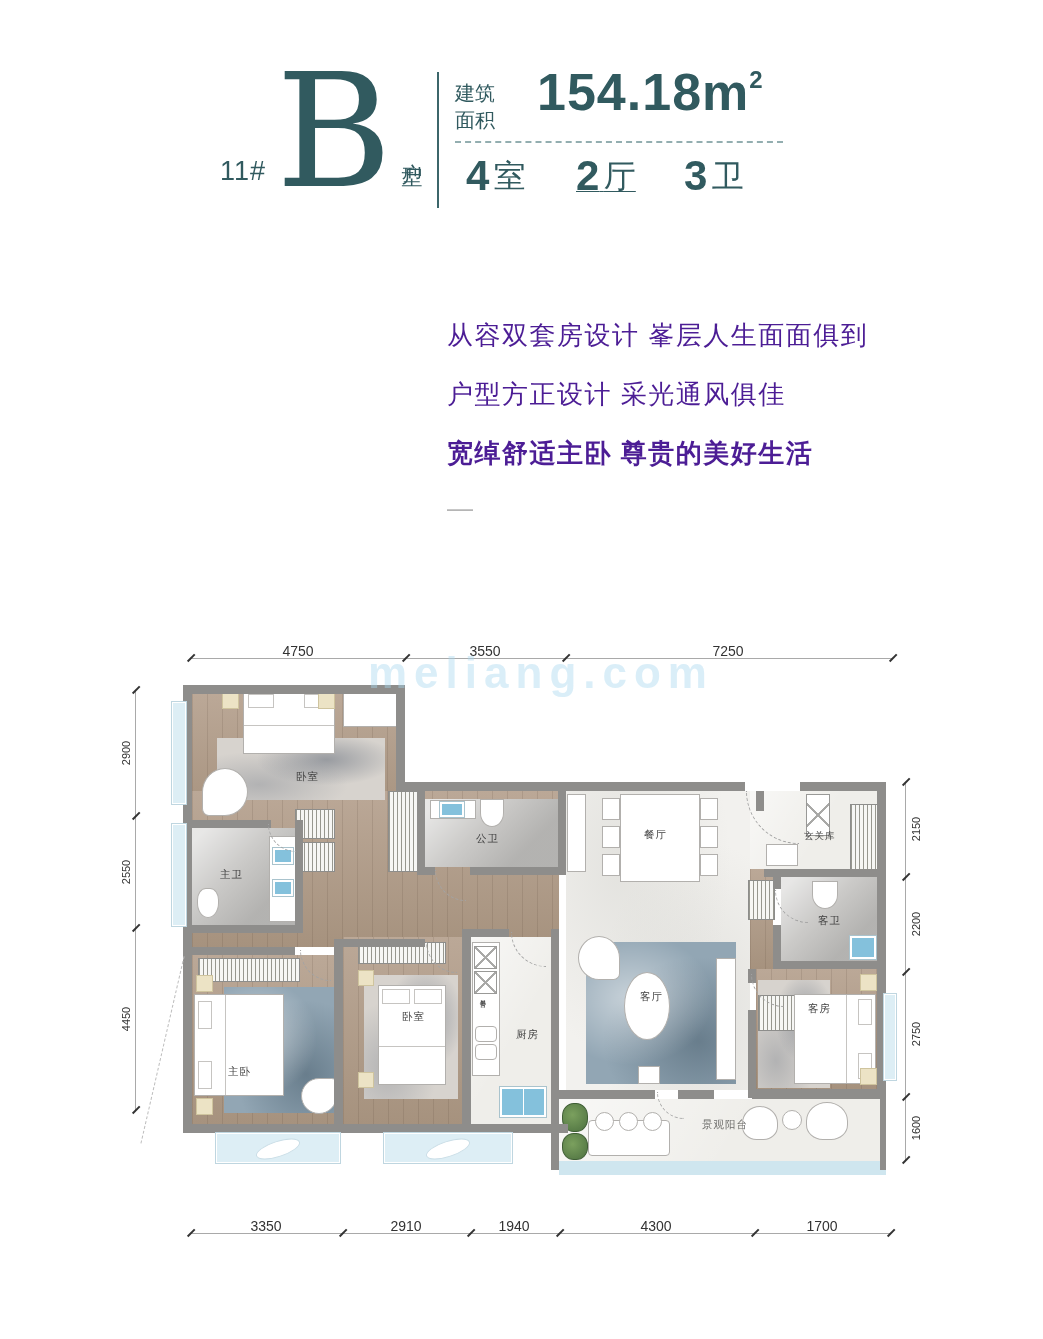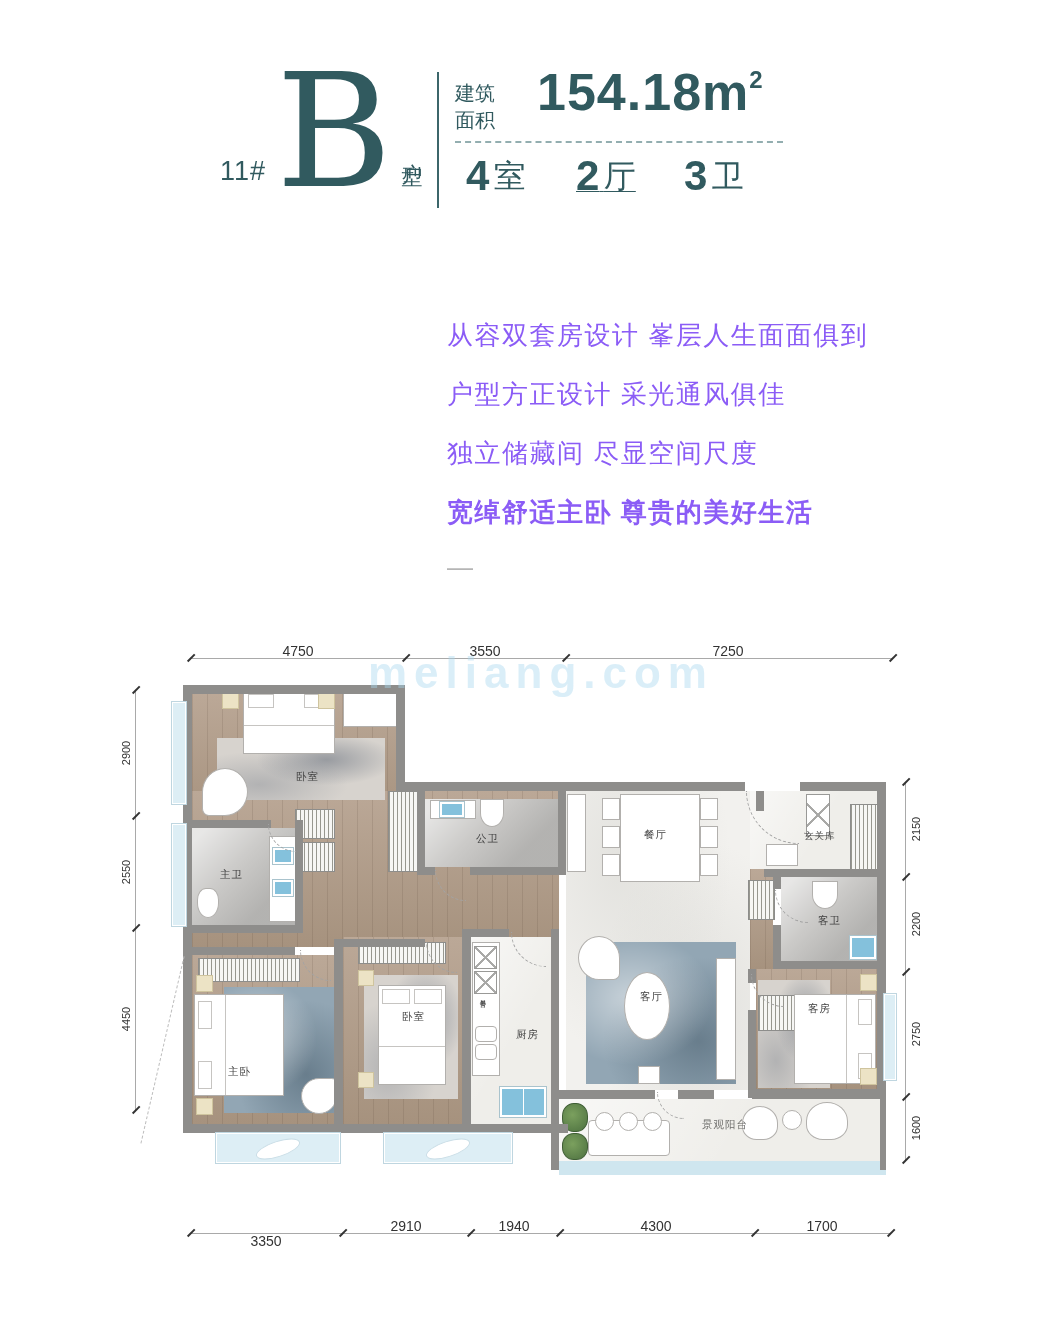--- a/index.html
+++ b/index.html
@@ -4,21 +4,21 @@
 <style>
   html,body{margin:0;padding:0;background:#fff;font-family:"Liberation Sans",sans-serif;}
   #stage{position:relative;width:1043px;height:1339px;background:#fff;overflow:hidden;}
   .abs{position:absolute;}
   
   .teal{color:#315a5f;}
   .bigB{font-family:"DejaVu Serif",serif;font-weight:400;font-size:158px;line-height:1;}
   .vtxt{writing-mode:vertical-rl;letter-spacing:4px;}
   .dashline{border-top:2px dashed #93aeb0;}
   .vbar{background:#3c666a;}
-  .desc{font-size:26px;color:#8b5cf6;letter-spacing:1.5px;}
+  .desc{font-size:26px;color:#4c1d95;letter-spacing:1.5px;}
   
   .w{position:absolute;background:#8e8d8b;z-index:3;}
   .wood{position:absolute;z-index:1;background:#b3a08e;
     background-image:repeating-linear-gradient(90deg,rgba(80,62,48,.14) 0 1px,transparent 1px 15px),
     linear-gradient(180deg,#bba897,#a6927e);}
   .marble{position:absolute;z-index:1;background:#f2f1ee;
     background-image:radial-gradient(ellipse at 30% 25%,rgba(205,205,200,.4),transparent 60%),
     radial-gradient(ellipse at 75% 75%,rgba(195,195,190,.35),transparent 55%);}
   .gmarble{position:absolute;z-index:1;background:#cbcac8;
     background-image:linear-gradient(135deg,rgba(255,255,255,.55) 8%,transparent 42%,rgba(118,118,116,.28) 75%);}
@@ -82,21 +82,20 @@
     </div>
     <div class="abs teal" style="left:684px;top:152px;">
       <span style="font-size:42px;font-weight:bold;">3</span>
       <span style="font-size:32px;vertical-align:3px;">卫</span>
     </div>
   </div>
 
   <div class="abs" style="left:447px;top:318px;width:500px;">
     <div class="desc" style="margin-bottom:24px;">从容双套房设计 峯层人生面面俱到</div>
     <div class="desc" style="margin-bottom:24px;">户型方正设计 采光通风俱佳</div>
-    <div class="desc" style="margin-bottom:24px;">独立储藏间 尽显空间尺度</div>
     <div class="desc" style="margin-bottom:22px;font-weight:bold;">宽绰舒适主卧 尊贵的美好生活</div>
     <div class="desc" style="color:#b5b5b5;">—</div>
   </div>
 
   <div class="abs" style="left:118px;top:642px;width:860px;height:660px;">
 
     <div class="wood" style="left:74px;top:52px;width:204px;height:126px;"></div>
     <div class="wood" style="left:74px;top:149px;width:367px;height:156px;"></div>
     <div class="gmarble" style="left:73px;top:186px;width:104px;height:97px;"></div>
     <div class="gmarble" style="left:307px;top:157px;width:133px;height:68px;"></div>
@@ -287,21 +286,21 @@
     <div class="dim" style="left:367px;top:1px;">3550</div>
     <div class="dim" style="left:610px;top:1px;">7250</div>
 
     <div class="dl" style="left:72px;top:591px;width:700px;height:1px;"></div>
     <div class="tk" style="left:68px;top:590px;"></div>
     <div class="tk" style="left:220px;top:590px;"></div>
     <div class="tk" style="left:348px;top:590px;"></div>
     <div class="tk" style="left:437px;top:590px;"></div>
     <div class="tk" style="left:632px;top:590px;"></div>
     <div class="tk" style="left:768px;top:590px;"></div>
-    <div class="dim" style="left:148px;top:576px;margin-top:15px;">3350</div>
+    <div class="dim" style="left:148px;top:576px;">3350</div>
     <div class="dim" style="left:288px;top:576px;">2910</div>
     <div class="dim" style="left:396px;top:576px;">1940</div>
     <div class="dim" style="left:538px;top:576px;">4300</div>
     <div class="dim" style="left:704px;top:576px;">1700</div>
 
     <div class="dl" style="left:17px;top:48px;width:1px;height:420px;"></div>
     <div class="tk" style="left:13px;top:47px;"></div>
     <div class="tk" style="left:13px;top:173px;"></div>
     <div class="tk" style="left:13px;top:285px;"></div>
     <div class="tk" style="left:13px;top:467px;"></div>

